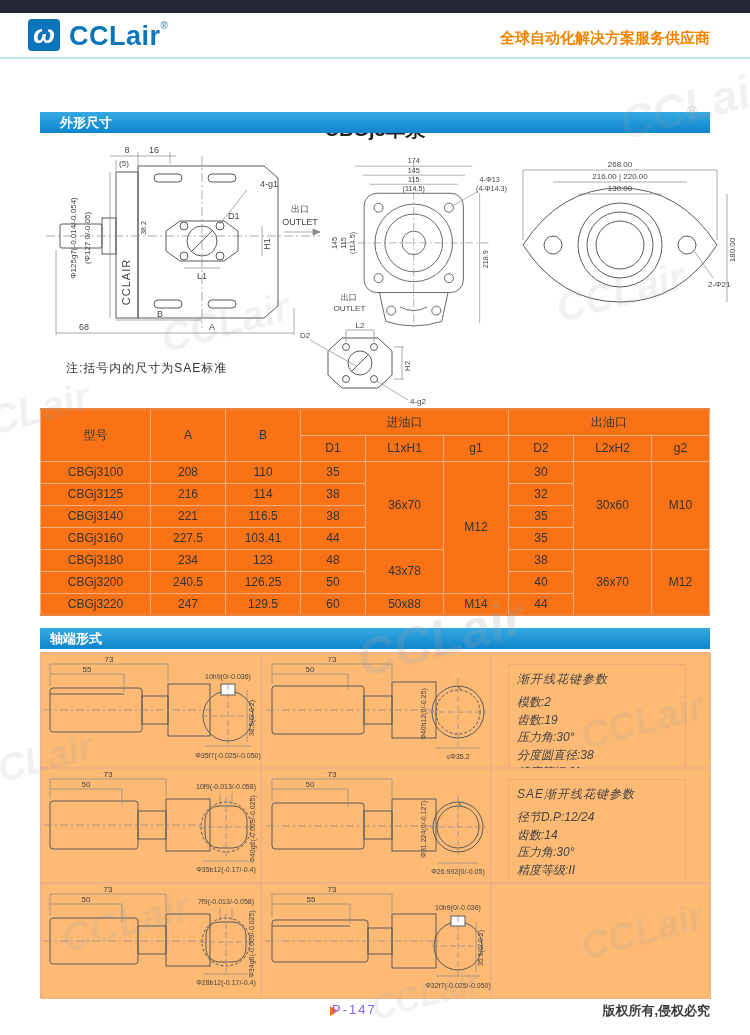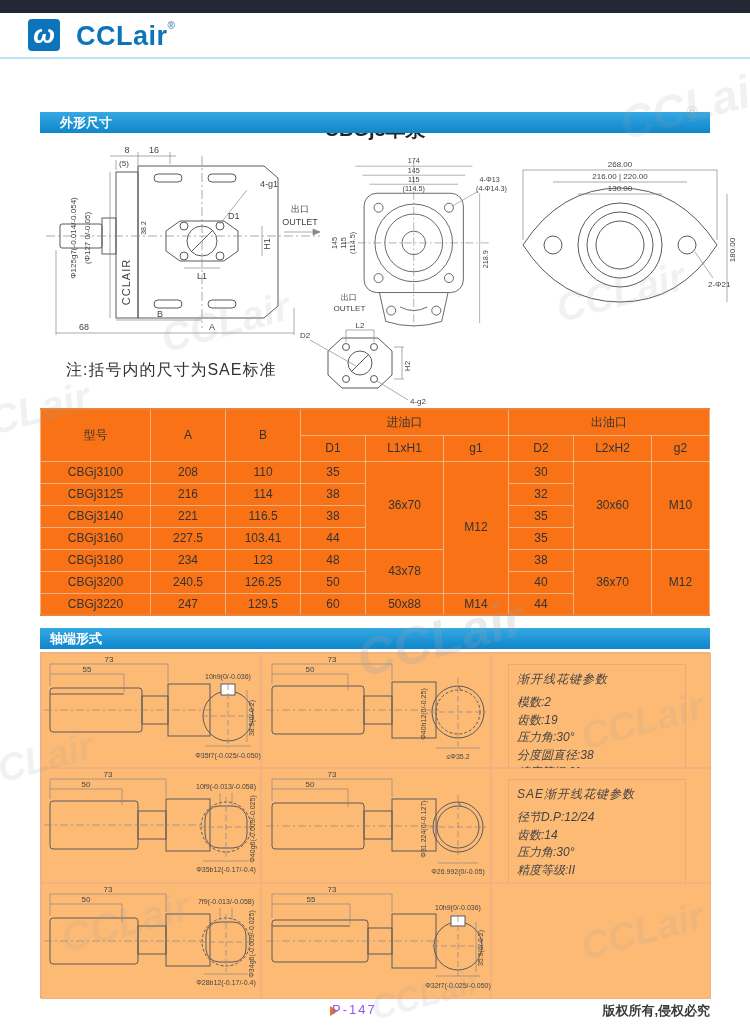--- a/index.html
+++ b/index.html
@@ -6,32 +6,32 @@
   html,body { width:750px; }
   body {
     position:relative; width:750px; height:1035px; background:#ffffff;
     font-family:"Liberation Sans","DejaVu Sans",sans-serif; color:#333; overflow:hidden;
   }
   
   .topbar { position:absolute; left:0; top:0; width:750px; height:13px; background:#232834; }
   .header { position:absolute; left:0; top:13px; width:750px; height:46px; background:#fff; border-bottom:2px solid #bfe3f5; }
   .logo-wrap { position:absolute; left:28px; top:6px; display:flex; align-items:flex-start; }
   .logo-box { width:32px; height:32px; background:#0c74ba; border-radius:4px; color:#fff; font-size:26px; font-style:italic; font-weight:bold; text-align:center; line-height:30px; }
-  .brand { font-size:27px; font-weight:bold; color:#0c74ba; letter-spacing:0.5px; margin-left:16px; line-height:34px; }
+  .brand { font-size:27px; font-weight:bold; color:#0c74ba; letter-spacing:0.5px; margin-left:9px; line-height:34px; }
   .brand-reg { font-size:10px; color:#5b8db4; vertical-align:top; line-height:14px; }
   .tagline { position:absolute; right:40px; top:16px; font-size:15px; font-weight:bold; color:#f08300; }
   
   .page-title { position:absolute; left:0; top:76px; width:750px; text-align:center; font-size:20px; font-weight:bold; color:#222;margin-top:40px; }
   .section-bar { position:absolute; left:40px; width:670px; height:21px; background:linear-gradient(180deg,#35a9e2,#0f85cc); color:#fff; font-size:13px; font-weight:bold; line-height:21px; padding-left:10px; }
   .bar1 { top:112px;padding-left:20px; } .bar2 { top:628px; }
   
   svg { overflow:visible; }
   svg text { font-family:"Liberation Sans","DejaVu Sans",sans-serif; fill:#444; }
   .dwg { position:absolute; }
-  .note { position:absolute; left:66px; top:360px; font-size:16px; color:#333; letter-spacing:1px; }
+  .note { position:absolute; left:66px; top:360px; font-size:12px; color:#333; letter-spacing:1px; }
   
   .spec-table { position:absolute; left:40px; top:408px; width:670px; border-collapse:collapse; font-size:12px; color:#333; border-top:2px solid #e8823c; border-bottom:2px solid #e8823c; }
   .spec-table th, .spec-table td { border:1px solid #f2b183; text-align:center; font-weight:normal; height:22px; background:#f97316; }
   .spec-table th { height:26px; }
   
   .shaft-grid { position:absolute; left:40px; top:652px; width:670px; height:346px; display:grid; grid-template-columns:220px 230px 220px; grid-template-rows:115px 115px 116px; border:1px solid #f2b183; border-bottom:2px solid #e8823c; }
   .shaft-cell { border:1px solid #f2b183; position:relative; background:#fdba74; }
   .panel-box { position:absolute; left:16px; top:10px; width:178px; border:1px solid #f0a878; padding:6px 8px; font-size:12px; color:#444; line-height:1.45;font-style:italic; }
   .panel-title { margin-bottom:6px; letter-spacing:1px; }
   
@@ -44,20 +44,21 @@
 </style>
 </head>
 <body>
 
 <div class="topbar"></div>
 <div class="header">
   <div class="logo-wrap">
     <div class="logo-box">ω</div>
     <div class="brand"><span>CCLair</span><sup class="brand-reg">®</sup></div>
   </div>
+  <div class="tagline">全球自动化解决方案服务供应商</div>
 </div>
 
 <div class="page-title">CBGj3单泵</div>
 <div class="section-bar bar1">外形尺寸</div>
 
 <svg class="dwg" style="left:42px; top:142px;" width="282" height="198" viewBox="0 0 282 198">
   <g stroke="#5a5a5a" fill="none" stroke-width="1">
     <rect x="18" y="82" width="42" height="24" rx="2"></rect>
     <rect x="60" y="76" width="14" height="36"></rect>
     <rect x="74" y="30" width="22" height="146"></rect>

